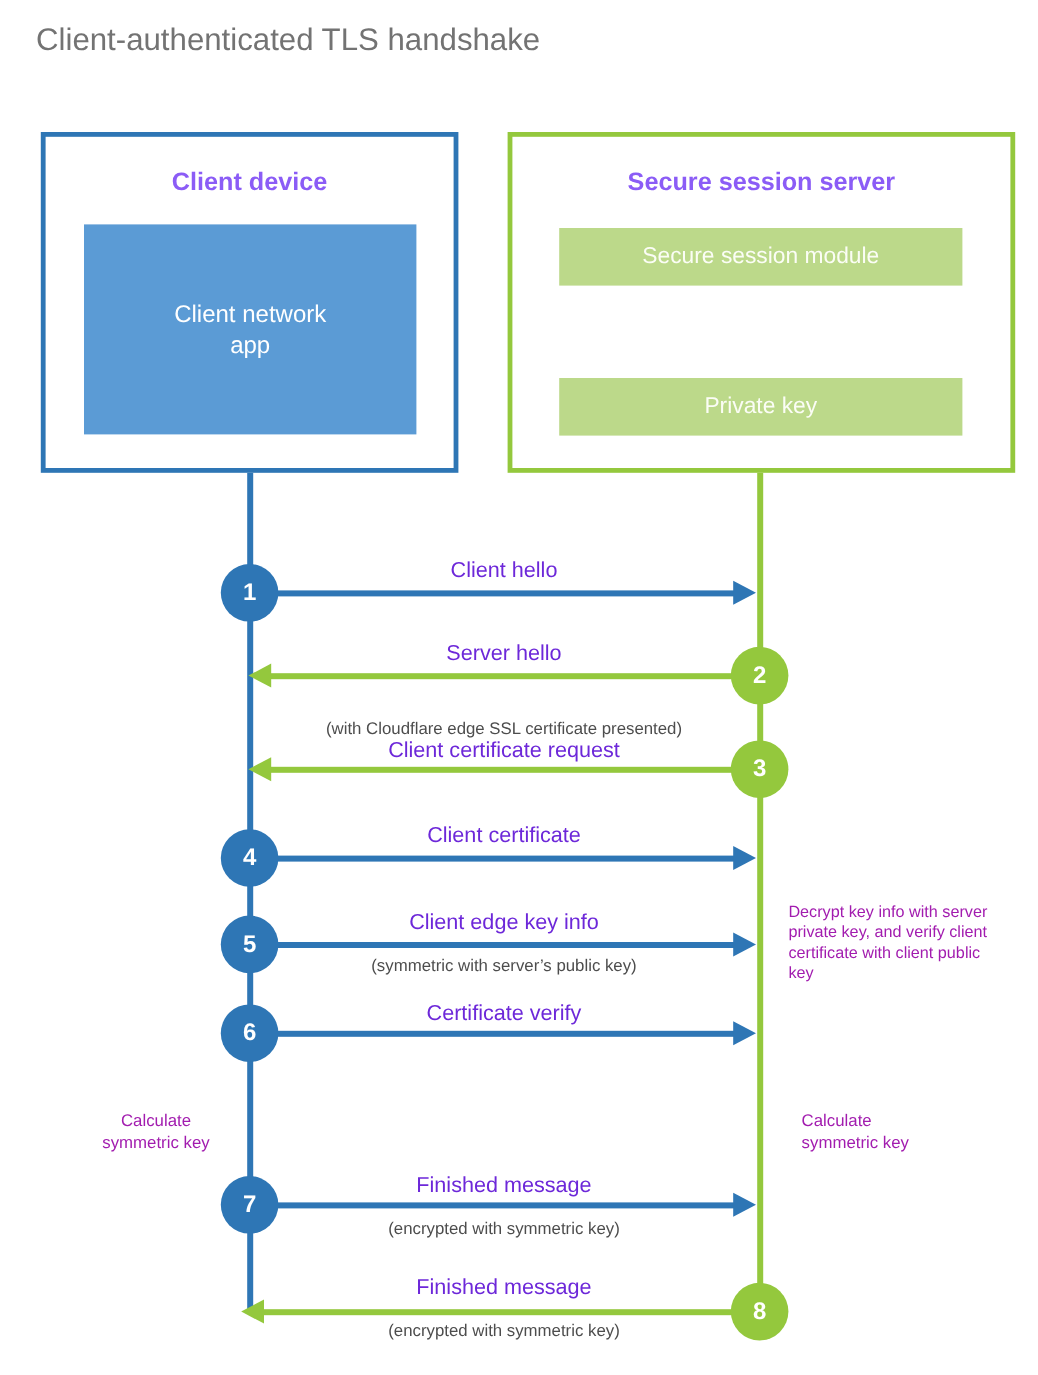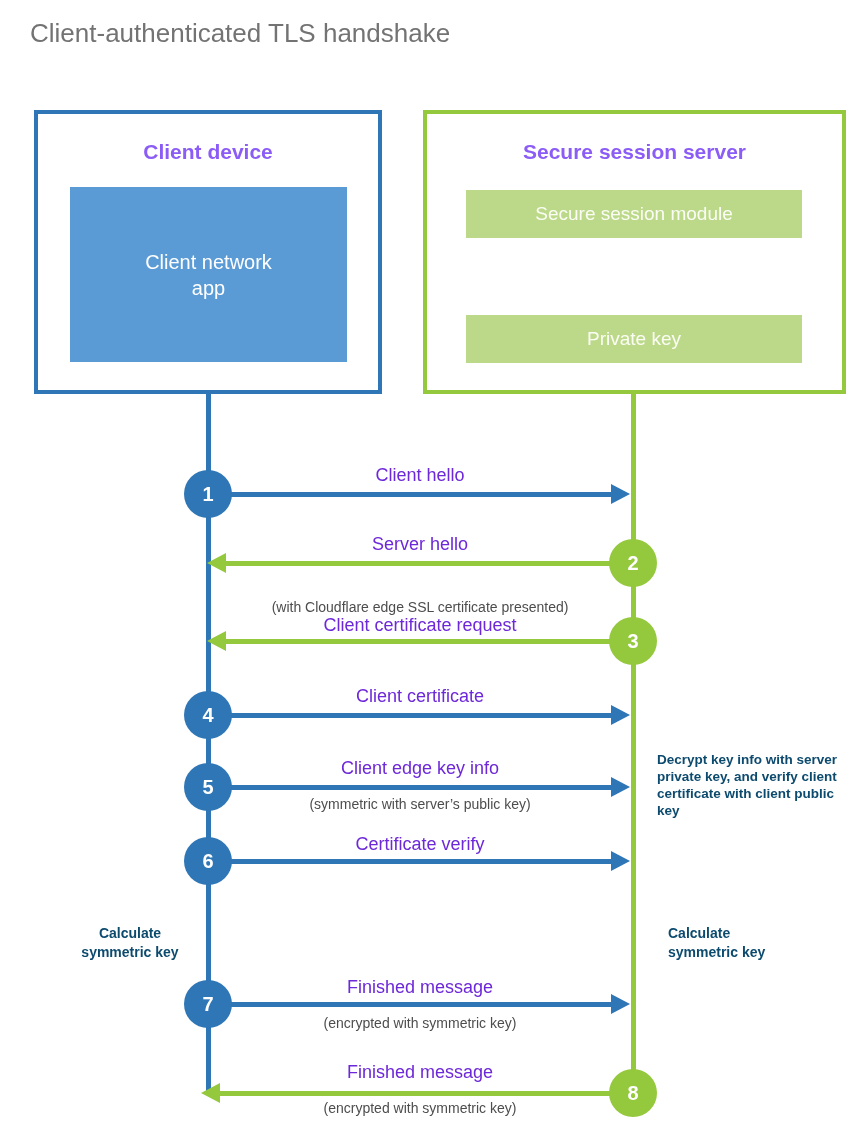--- a/index.html
+++ b/index.html
@@ -45,21 +45,21 @@
   .arrow.green .shaft{background:#94c83d;} .arrow.green .head{border-left-color:#94c83d;border-right-color:#94c83d;}
   .arrow.blue{left:231px;width:399px;}
   .arrow.green{left:207px;width:404px;}
   .arrow.green.wide{left:201px;width:410px;}
 
   
   .msg-label{position:absolute;left:220px;width:400px;text-align:center;font-size:18px;color:#6d28d9;}
   .msg-sublabel{position:absolute;left:220px;width:400px;text-align:center;font-size:14px;color:#4d4d4d;}
 
   
-  .side-note{position:absolute;font-size:14px;line-height:19px;color:#0c4a6e;font-weight:bold;}
+  .side-note{position:absolute;font-size:14px;line-height:19px;color:#a21caf;}
   .calc-left{left:55px;top:924px;width:150px;text-align:center;white-space:pre-line;}
   .calc-right{left:668px;top:924px;width:160px;text-align:left;white-space:pre-line;}
   .decrypt-note{left:657px;top:751px;width:182px;font-size:13.5px;line-height:17px;text-align:left;}
 </style>
 </head>
 <body>
 
 <div id="canvas">
 
   <div class="page-title">Client-authenticated TLS handshake</div>

